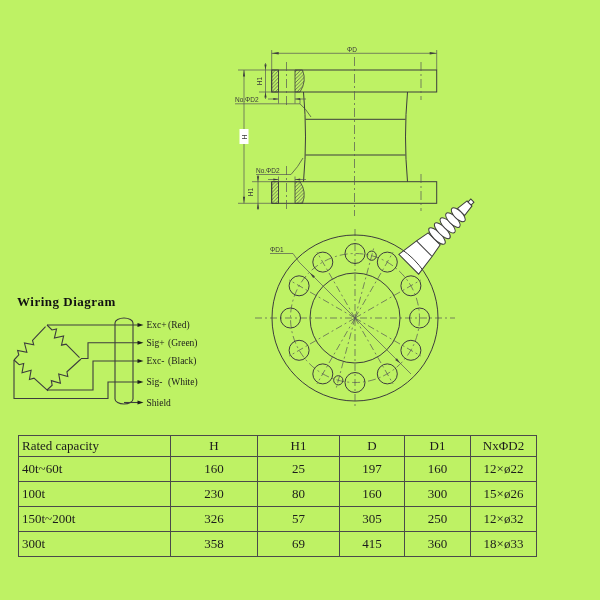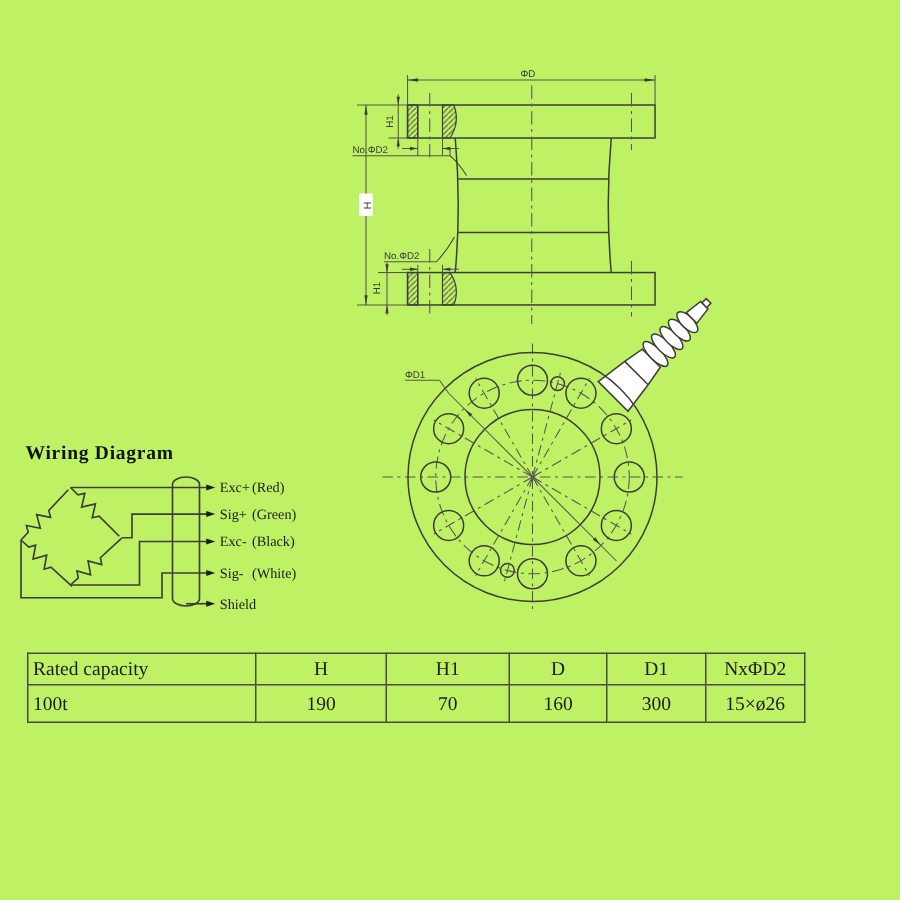--- a/index.html
+++ b/index.html
@@ -239,23 +239,47 @@
   <tbody>
         <tr class="hdr">
     <th class="cap">Rated capacity</th>
     <th>H</th>
     <th>H1</th>
     <th>D</th>
     <th>D1</th>
     <th>NxΦD2</th>
   </tr>
   <tr>
+    <td class="cap">40t~60t</td>
+    <td>160</td>
+    <td>25</td>
+    <td>197</td>
+    <td>160</td>
+    <td>12×ø22</td>
+  </tr>
+  <tr>
     <td class="cap">100t</td>
-    <td>190</td>
-    <td>70</td>
+    <td>230</td>
+    <td>80</td>
     <td>160</td>
     <td>300</td>
     <td>15×ø26</td>
   </tr>
+  <tr>
+    <td class="cap">150t~200t</td>
+    <td>326</td>
+    <td>57</td>
+    <td>305</td>
+    <td>250</td>
+    <td>12×ø32</td>
+  </tr>
+  <tr>
+    <td class="cap">300t</td>
+    <td>358</td>
+    <td>69</td>
+    <td>415</td>
+    <td>360</td>
+    <td>18×ø33</td>
+  </tr>
 </tbody>
     </table>
 
 </div>
 
 </body></html>

